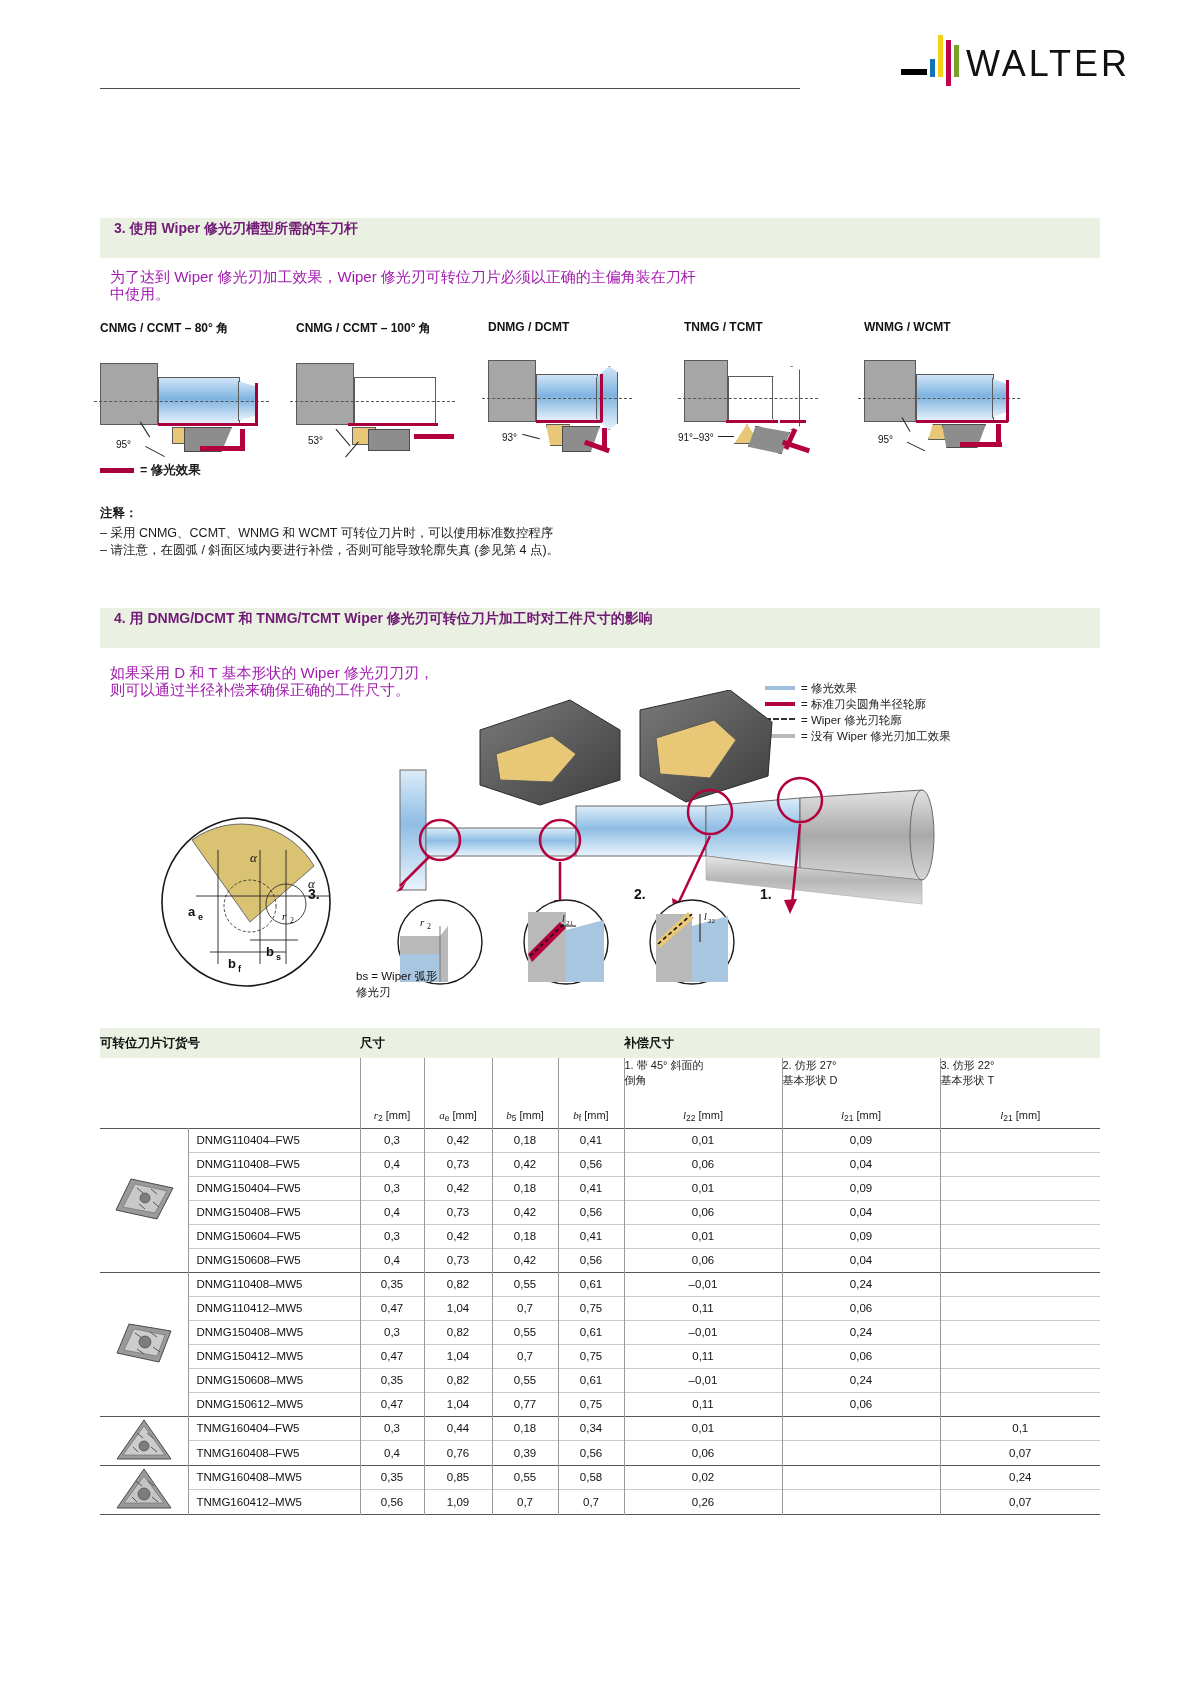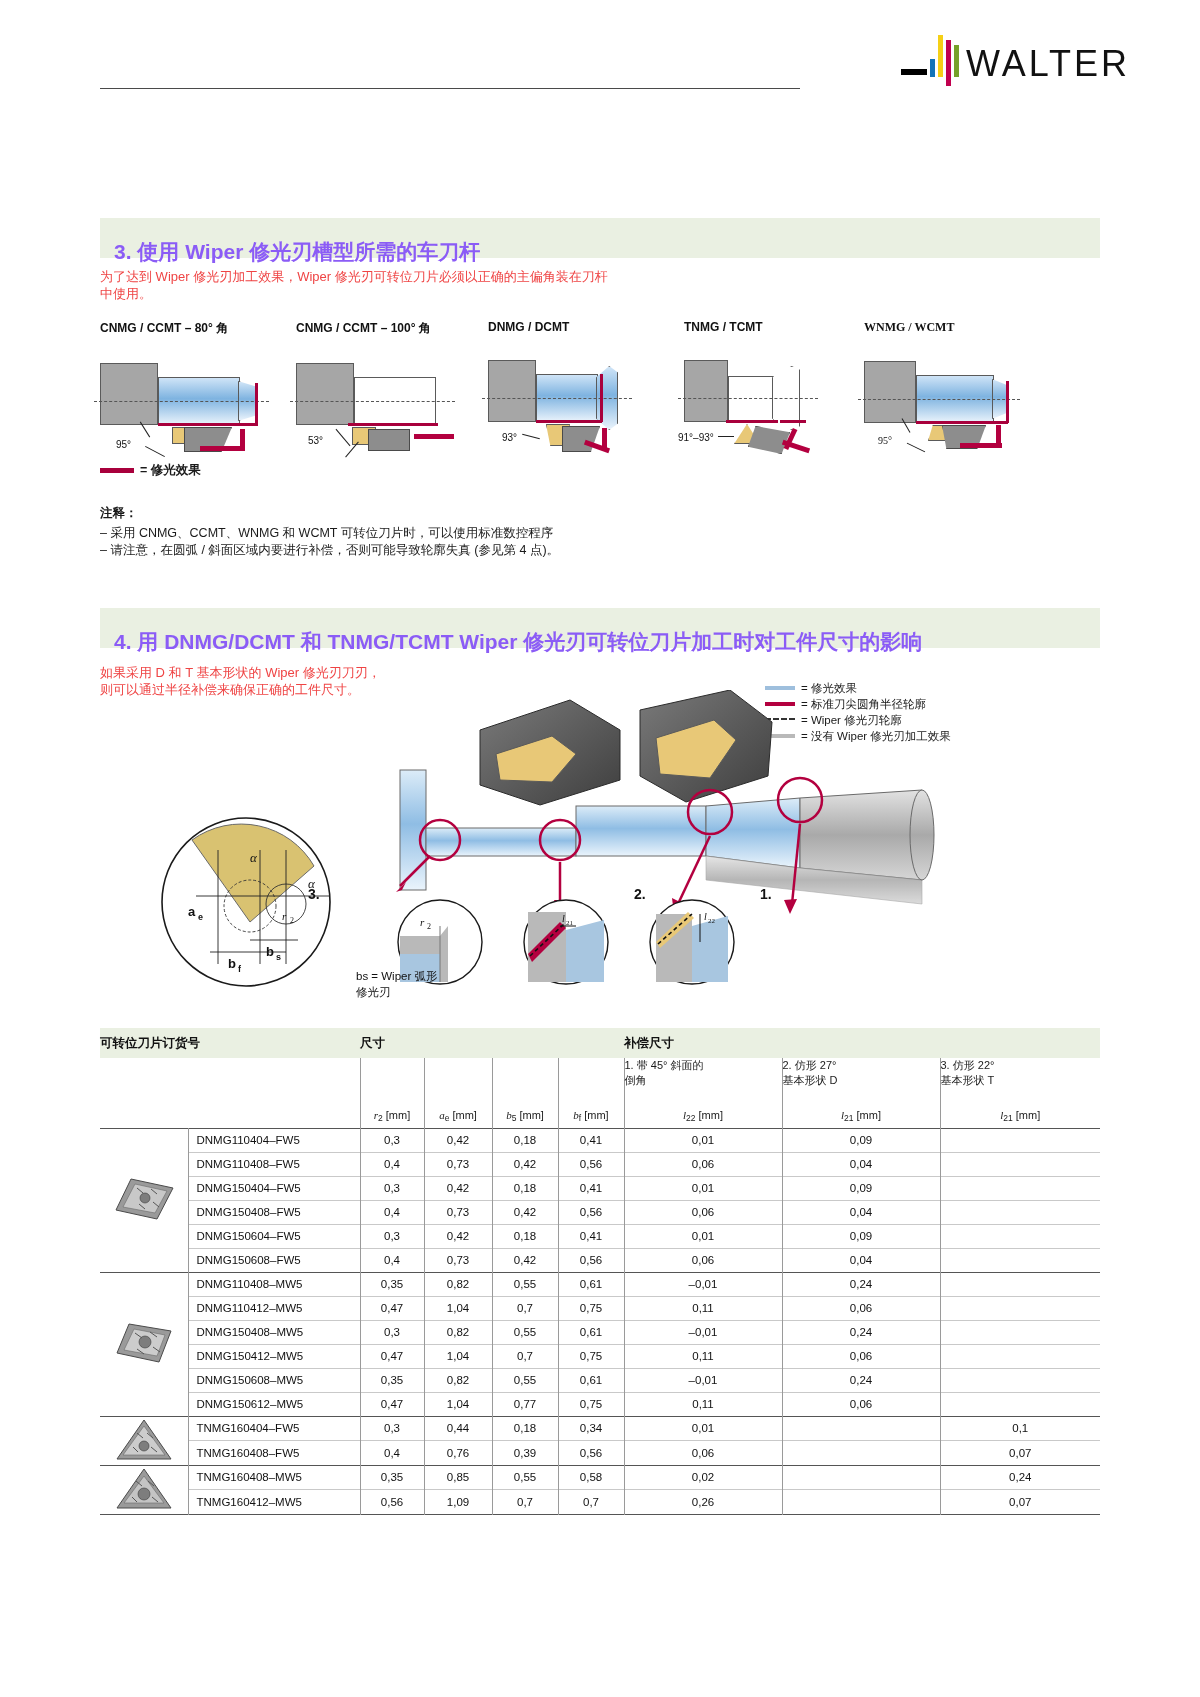--- a/index.html
+++ b/index.html
@@ -23,23 +23,23 @@
   .logo-bars i { display:block; width:5px; margin-right:3px; }
   .lb-blue  { height:18px; background:#1273b8; margin-bottom:11px; }
   .lb-yellow{ height:42px; background:#f5d016; margin-bottom:11px; }
   .lb-red   { height:46px; background:#c1004f; margin-bottom:2px; }
   .lb-green { height:32px; background:#76a12a; margin-bottom:11px; }
   .logo-word { font-family:"Liberation Sans", sans-serif; font-weight:400; font-size:36px;
     letter-spacing:3px; color:#111; margin-left:4px; margin-bottom:6px; line-height:1; }
 
   
   .sec-bar { position:absolute; left:100px; width:1000px; height:40px; background:#eaf0e2; }
-  .sec-bar .t { position:absolute; left:14px; top:20px; font-size:21px; font-weight:bold; color:#8b5cf6; }
-
-  .para { position:absolute; font-size:13px; line-height:17px; color:#ef4444; }
+  .sec-bar .t { position:absolute; left:14px; top:2px; font-size:14px; font-weight:bold; color:#701a75; }
+
+  .para { position:absolute; font-size:15px; line-height:17px; color:#a21caf;margin-left:10px; }
 
   
   .dcard { position:absolute; top:320px; }
   .dcard .cap { font-size:12px; font-weight:bold; color:#111; white-space:nowrap; }
   .dgbox { position:relative; width:185px; height:110px; margin-top:10px; }
 
   .chuck { position:absolute; background:#a6a6a6; border:1px solid #5a5a5a; }
   .bar-blue { position:absolute; background:linear-gradient(180deg,#cfe4f7 0%,#7eb3e0 45%,#e8f2fb 100%); border:1px solid #5a5a5a; }
   .bar-white { position:absolute; background:#fff; border:1px solid #5a5a5a; }
   .centerline { position:absolute; height:0; border-top:1px dashed #555; }
@@ -178,21 +178,21 @@
       <div class="redpath" style="left:96px; top:76px; width:26px; height:3px;"></div>
       <div class="insert" style="left:50px; top:80px; width:26px; height:20px; clip-path:polygon(50% 0,100% 100%,0 100%);"></div>
       <div class="holder" style="left:64px; top:82px; width:42px; height:28px; clip-path:polygon(18% 0,100% 22%,80% 100%,0 74%);"></div>
       <div class="arrow-red" style="left:104px; top:84px; width:5px; height:22px; transform:rotate(25deg);"></div>
       <div class="arrow-red" style="left:98px; top:100px; width:28px; height:5px; transform:rotate(18deg);"></div>
       <div class="anglelbl" style="left:-6px; top:88px;">91°–93°</div>
       <div class="leadline" style="left:34px; top:92px; width:16px;"></div>
     </div>
   </div>
 
-  <div class="dcard" style="left:864px;font-family:Liberation Serif, serif;">
+  <div class="dcard" style="left:864px;">
     <div class="cap">WNMG / WCMT</div>
     <div class="dgbox">
       <div class="chuck" style="left:0; top:16px; width:52px; height:62px;"></div>
       <div class="bar-blue" style="left:52px; top:30px; width:78px; height:48px;"></div>
       <div class="bar-blue" style="left:128px; top:34px; width:16px; height:40px; clip-path:polygon(0 0,100% 16%,100% 84%,0 100%);"></div>
       <div class="centerline" style="left:-6px; top:54px; width:162px;"></div>
       <div class="redpath" style="left:52px; top:76px; width:92px; height:3px;"></div>
       <div class="redpath" style="left:142px; top:36px; width:3px; height:42px;"></div>
       <div class="insert" style="left:64px; top:80px; width:24px; height:16px; clip-path:polygon(20% 0,80% 0,100% 100%,0 100%);"></div>
       <div class="holder" style="left:78px; top:80px; width:44px; height:24px; clip-path:polygon(0 0,100% 0,80% 100%,10% 100%);"></div>

